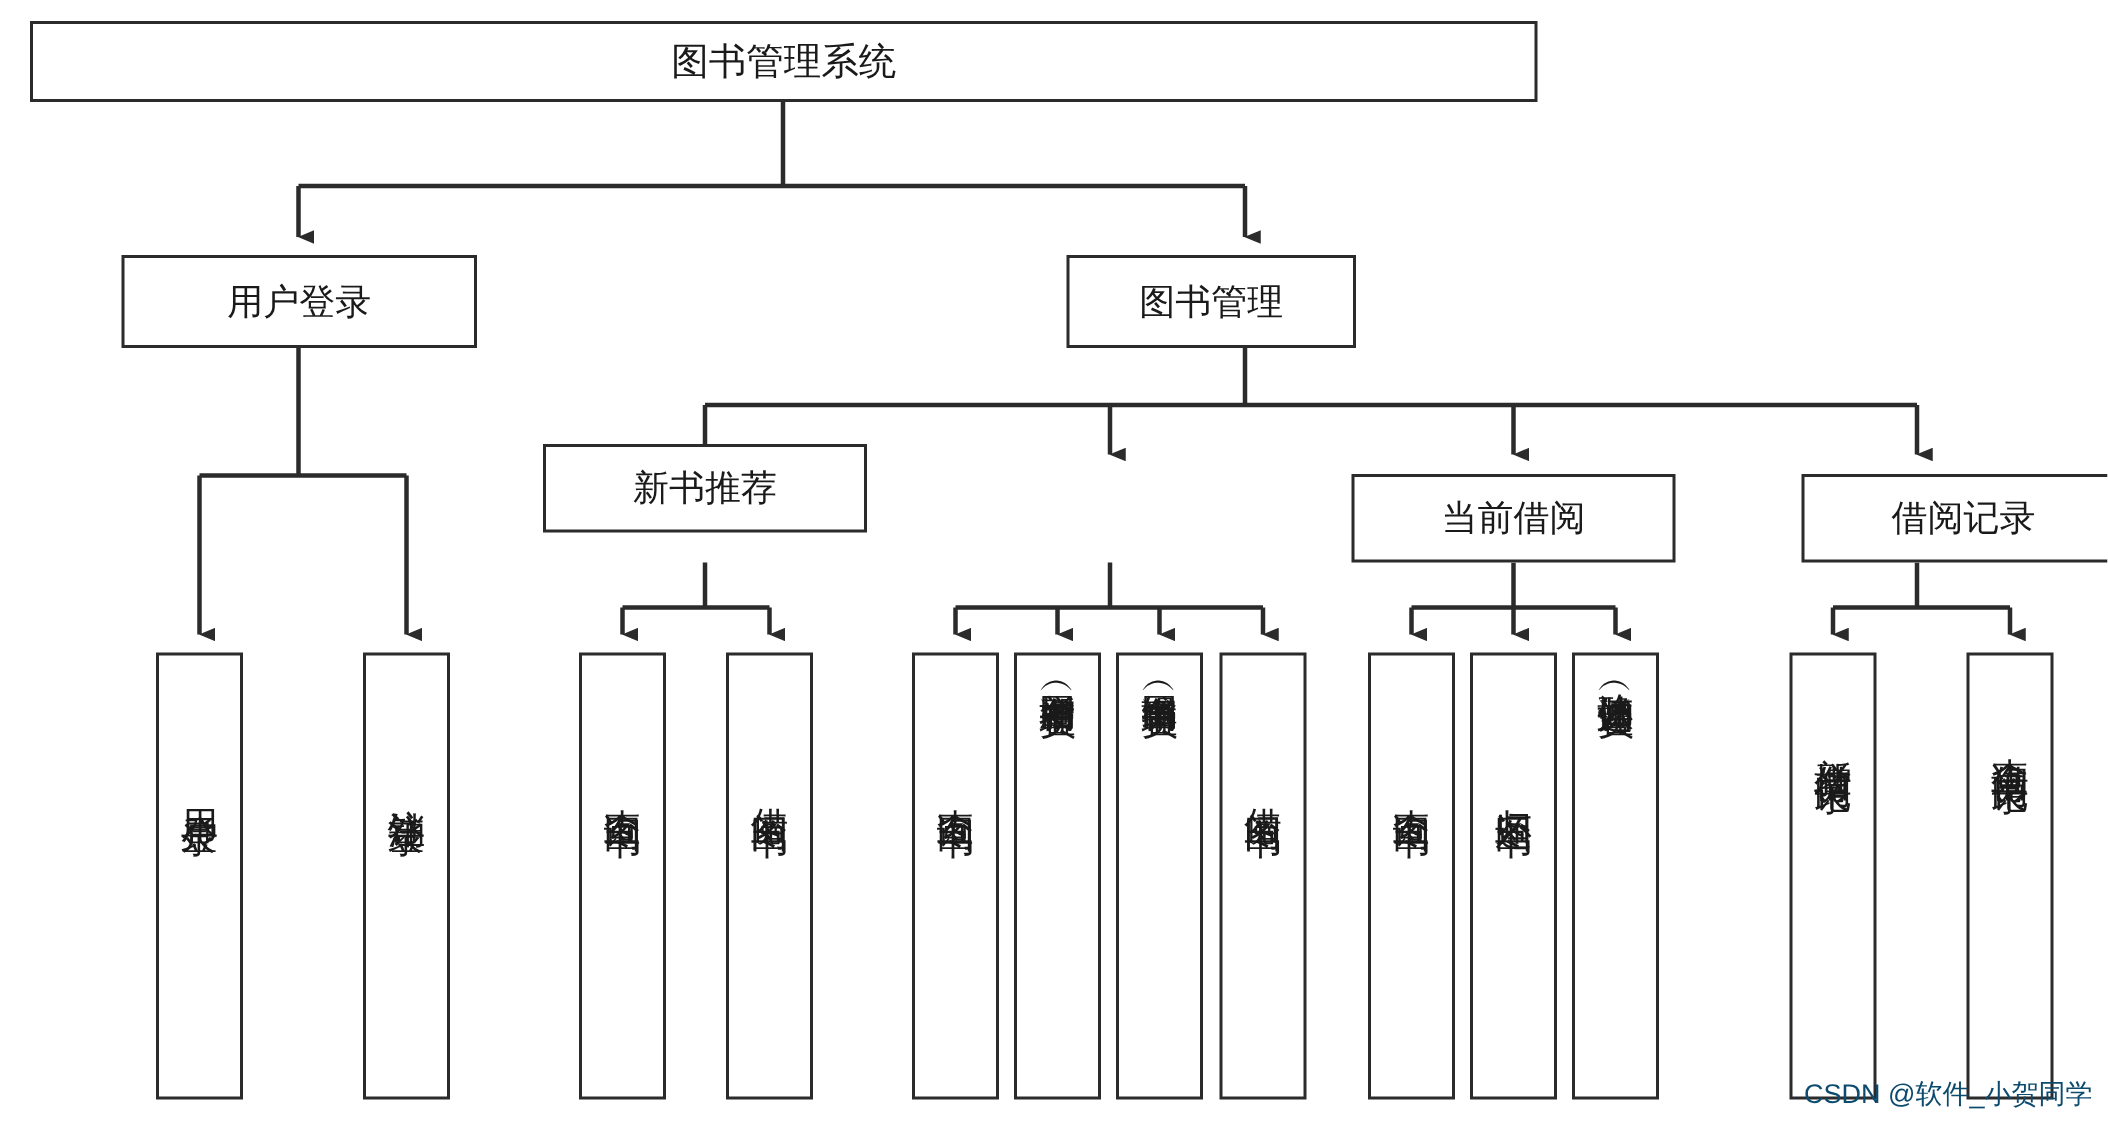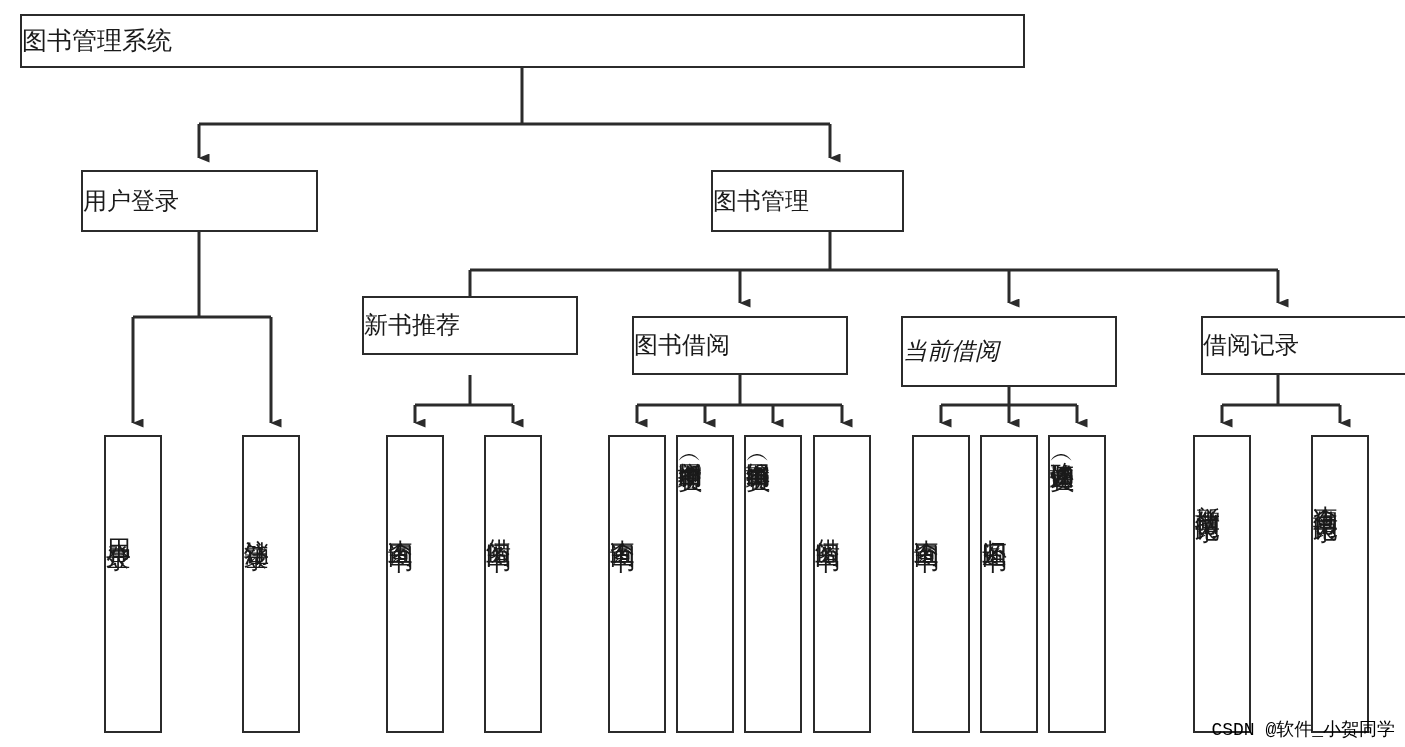--- a/index.html
+++ b/index.html
@@ -24,21 +24,21 @@
     width: 1405px;
     height: 747px;
   }
   .node {
     position: absolute;
     box-sizing: border-box;
     background: #ffffff;
     border: 2.5px solid #2b2b2b;
     display: flex;
     align-items: center;
-    justify-content: flex-start;
+    justify-content: center;
     z-index: 2;
   }
   .node .lbl {
     color: #1a1a1a;
     text-align: center;
     line-height: 1.18;
     white-space: nowrap;
   }
   .node.horiz .lbl {
     font-size: 24px;
@@ -59,24 +59,24 @@
   }
   .node.vert.tight .lbl {
     font-size: 24px;
     letter-spacing: 1px;
   }
   .watermark {
     position: absolute;
     right: 10px;
     bottom: 6px;
     font-size: 18px;
-    color: #000000;
+    color: #0c4a6e;
     z-index: 5;
     white-space: nowrap;
-    font-family: Liberation Mono, monospace;
+    font-family: Liberation Sans, sans-serif;
   }
 </style>
 </head>
 <body>
 
 <div id="canvas">
 
   <svg class="wires" viewBox="0 0 1405 747" xmlns="http://www.w3.org/2000/svg">
     <defs>
       <marker id="arw" markerWidth="9" markerHeight="11" refX="4.5" refY="10.5" orient="auto" markerUnits="userSpaceOnUse">
@@ -135,24 +135,21 @@
   <div class="node horiz" style="left:81px; top:170px; width:237px; height:62px;">
     <span class="lbl">用户登录</span>
   </div>
   <div class="node horiz" style="left:711px; top:170px; width:193px; height:62px;">
     <span class="lbl">图书管理</span>
   </div>
 
   <div class="node horiz" style="left:362px; top:296px; width:216px; height:59px;">
     <span class="lbl">新书推荐</span>
   </div>
-  <div class="node horiz" style="left:632px; top:316px; width:216px; height:59px;">
-    <span class="lbl">图书借阅</span>
-  </div>
-  <div class="node horiz" style="left:901px; top:316px; width:216px; height:71px;font-style:italic;">
+  <div class="node horiz" style="left:901px; top:316px; width:216px; height:59px;">
     <span class="lbl">当前借阅</span>
   </div>
   <div class="node horiz" style="left:1170px; top:316px; width:216px; height:59px;margin-left:31px;">
     <span class="lbl">借阅记录</span>
   </div>
 
   <div class="node vert" style="left:104px; top:435px; width:58px; height:298px; padding-top:82px;">
     <span class="lbl">用户登录</span>
   </div>
   <div class="node vert" style="left:242px; top:435px; width:58px; height:298px; padding-top:82px;">

